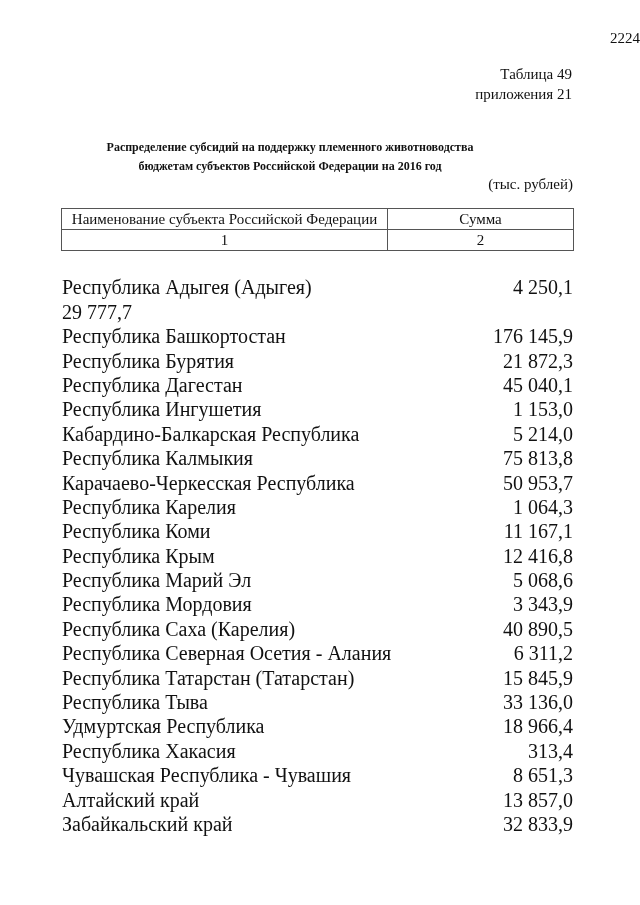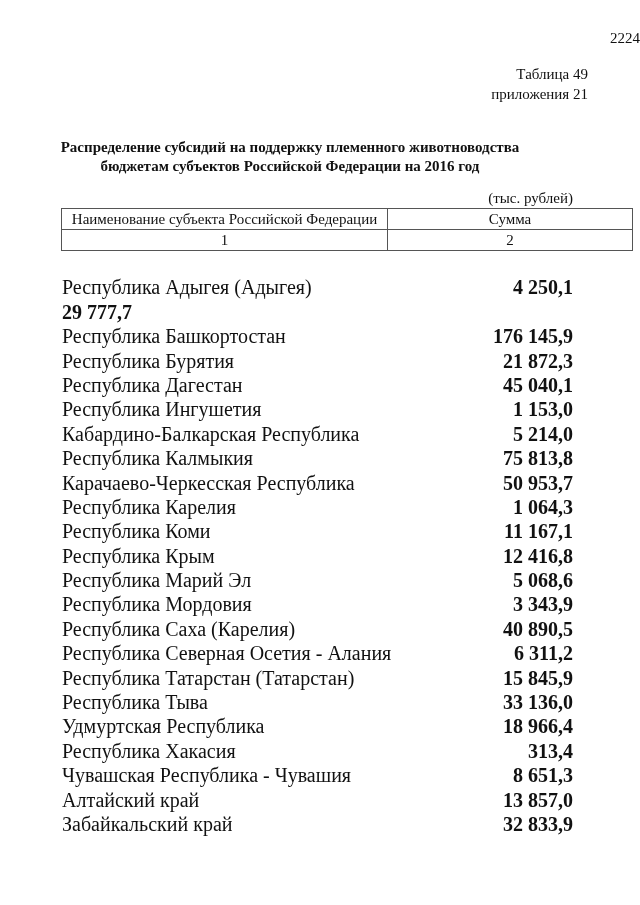--- a/index.html
+++ b/index.html
@@ -6,48 +6,48 @@
     body {
       width: 640px; height: 905px; position: relative; overflow: hidden;
       font-family: "Liberation Serif", "DejaVu Serif", serif;
       color: #111111;
     }
     .page-number {
       position: absolute; top: 30px; left: 0; width: 640px;
       text-align: right; font-size: 15px;
     }
     .table-ref {
-      position: absolute; top: 64px; right: 52px; text-align: right;
+      position: absolute; top: 64px; right: 68px; text-align: right;
       font-size: 15px; line-height: 20px;
     }
     .doc-title {
       position: absolute; top: 138px; left: 0; width: 580px;
-      text-align: center; font-weight: bold; font-size: 15px; line-height: 19px;
+      text-align: center; font-weight: bold; font-size: 12px; line-height: 19px;
     }
     .units {
-      position: absolute; top: 190px; right: 67px; font-size: 15px;
+      position: absolute; top: 176px; right: 67px; font-size: 15px;
     }
     table.header-table {
-      position: absolute; top: 208px; left: 61px; width: 572px;
+      position: absolute; top: 208px; left: 61px; width: 513px;
       border-collapse: collapse; font-size: 15px;
     }
     table.header-table td {
       border: 1px solid #555555; text-align: center; height: 20px; padding: 0;
       line-height: 20px;
     }
     table.header-table td.c1 { width: 325px; }
     .rows {
       position: absolute; top: 275px; left: 62px; width: 511px;
     }
     .row {
       display: flex; justify-content: space-between; align-items: flex-end;
       height: 24.4px; font-size: 20px; line-height: 24px;
     }
     .row .name { white-space: nowrap; }
-    .row .amount { white-space: nowrap; text-align: right; font-weight: bold; }
+    .row .amount { white-space: nowrap; text-align: right; }
   </style>
 </head>
 <body>
 
 <div class="page-number">2224</div>
 
 <div class="table-ref">
   <div>Таблица 49</div>
   <div>приложения 21</div>
 </div>

